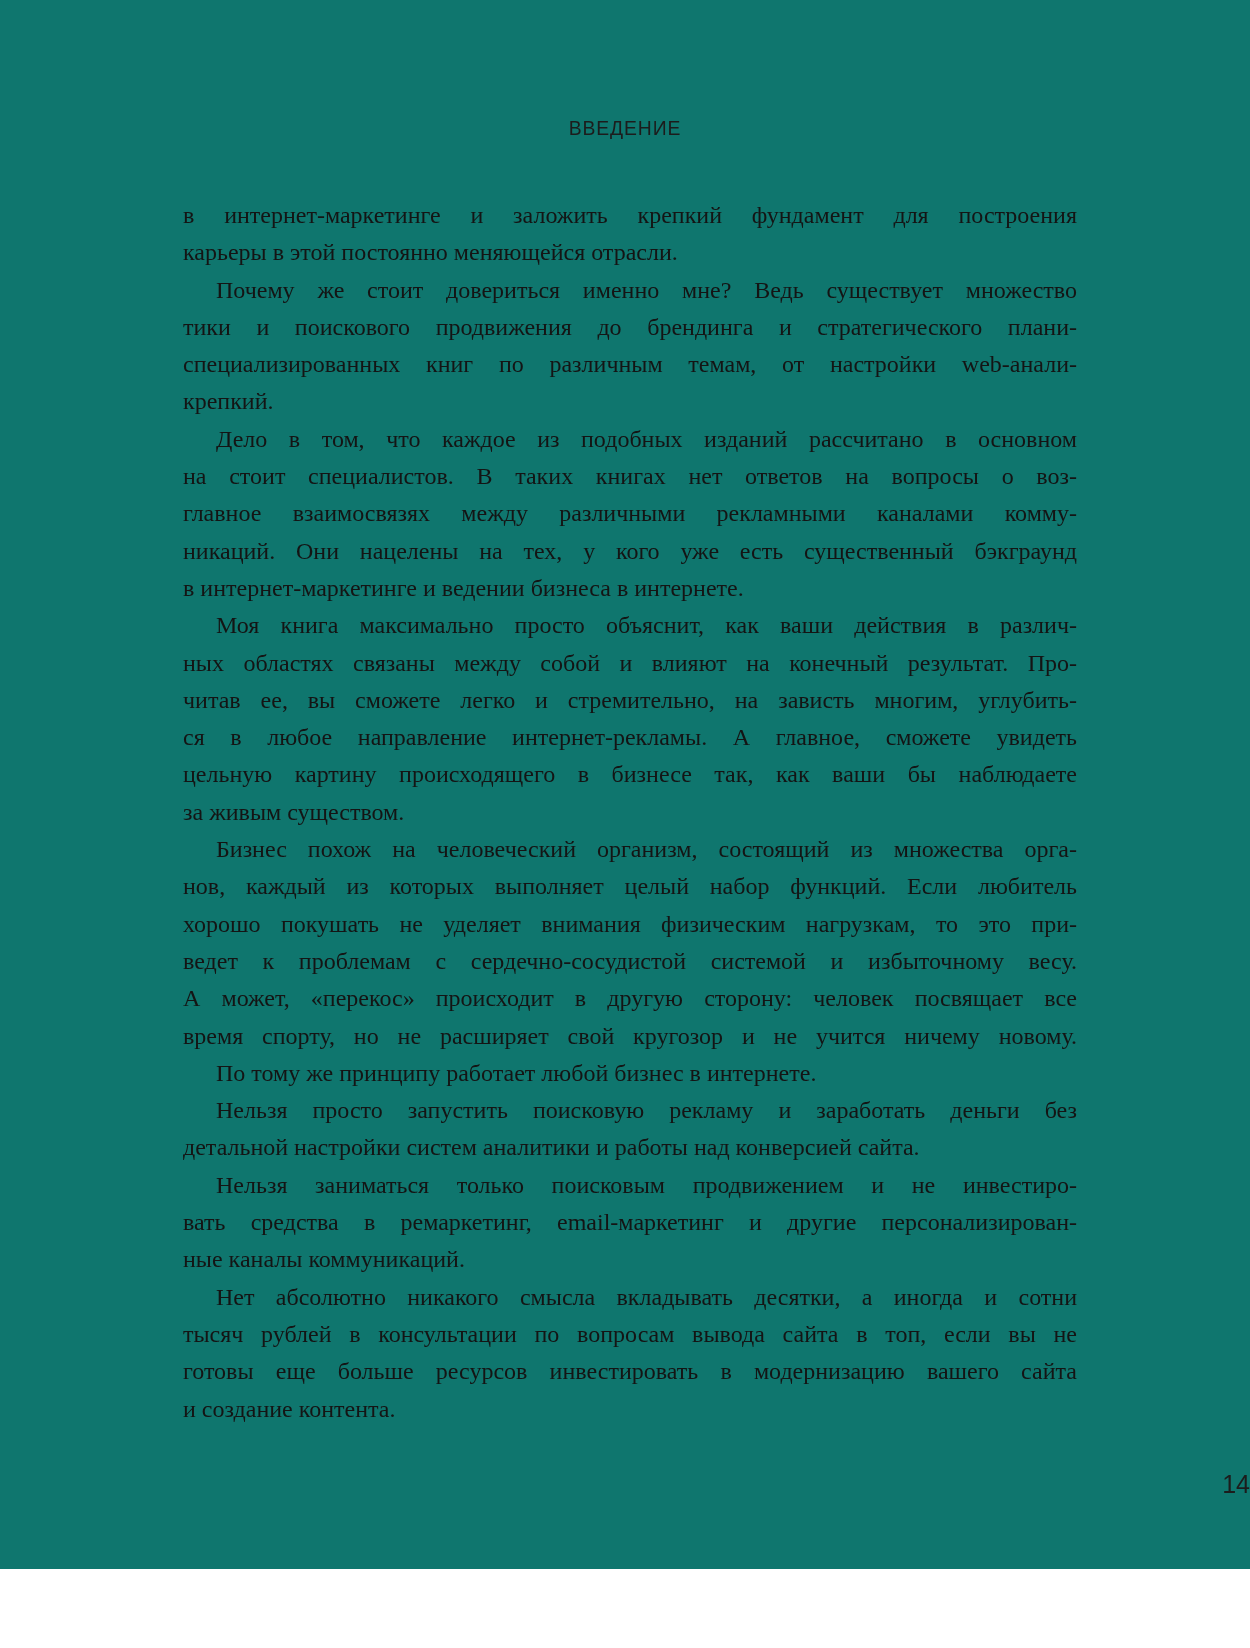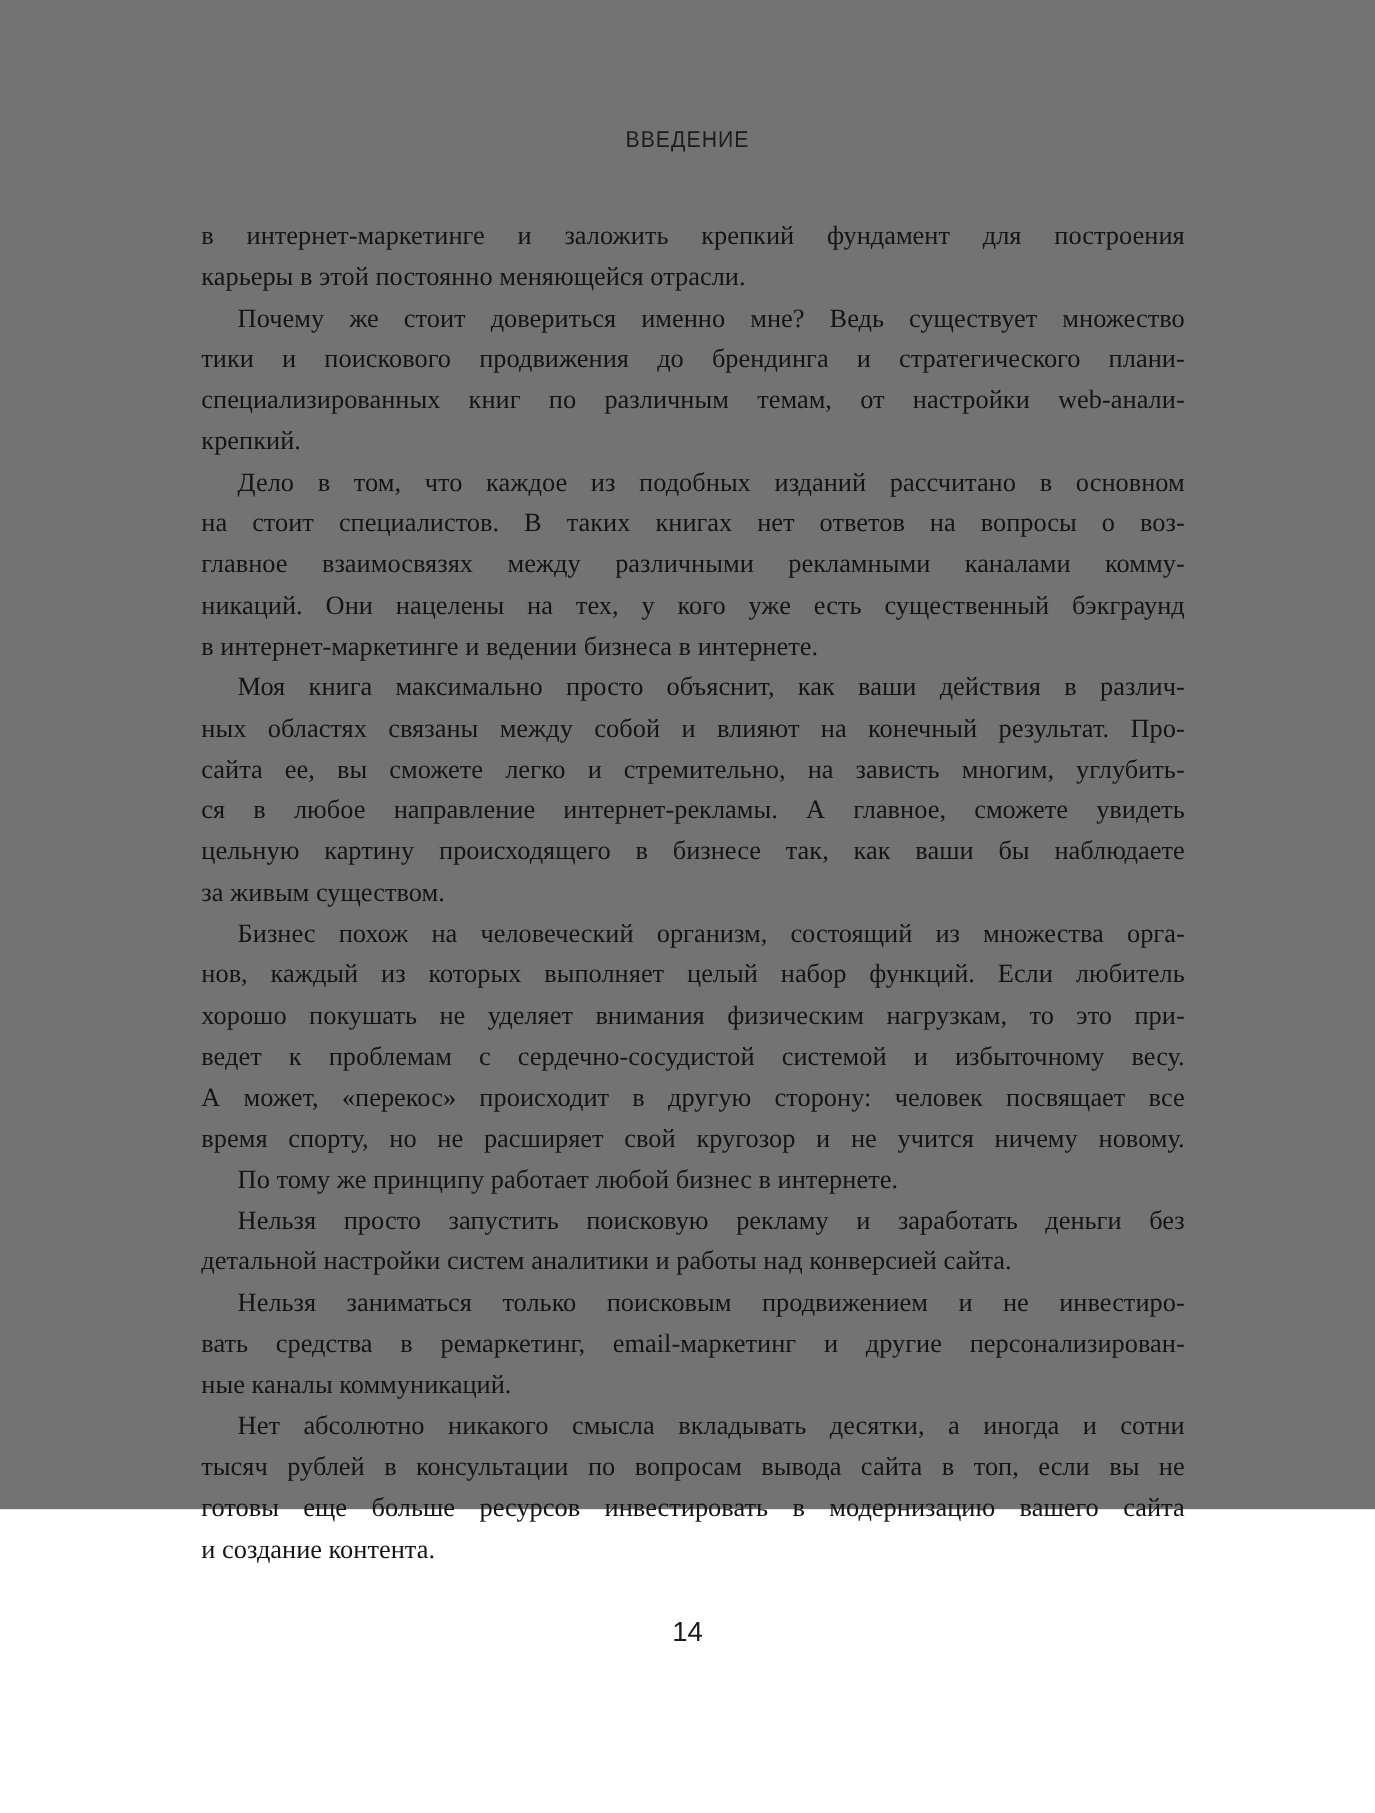--- a/index.html
+++ b/index.html
@@ -1,31 +1,31 @@
 <!DOCTYPE html>
 <html><head>
   <meta charset="utf-8">
   <style>
     html, body { margin: 0; padding: 0; background: #ffffff; }
     body { width: 1250px; height: 1648px; position: relative; overflow: hidden; }
-    .page { position: absolute; left: 0; top: 0; width: 1250px; height: 1372px; background: #737373; }
+    .page { position: absolute; left: 0; top: 0; width: 1250px; height: 1569px; background: #0f766e; }
     .running-head {
       position: absolute; top: 116px; left: 0; width: 1250px; text-align: center;
       font-family: "Liberation Sans", sans-serif; font-size: 21px; letter-spacing: 1px;
       color: #1c1c1c; transform: scaleX(0.92);
     }
     .body-text {
       position: absolute; left: 183px; top: 197px; width: 894px;
       font-family: "Liberation Serif", serif; font-size: 24px; color: #141414;
     }
     .line { height: 37.3px; line-height: 37.3px; white-space: nowrap; text-align: justify; text-align-last: justify; }
     .line.last { text-align-last: left; }
     .line.indent { padding-left: 33px; }
     .folio {
-      position: absolute; top: 1470px; left: 0; width: 1250px; text-align: center;
+      position: absolute; top: 1470px; left: 0; width: 1250px; text-align: right;
       font-family: "Liberation Sans", sans-serif; font-size: 25px; color: #1c1c1c;
     }
   </style>
 </head>
 <body>
 
 <div class="page">
   <div class="running-head">ВВЕДЕНИЕ</div>
 
   <div class="body-text">
@@ -46,21 +46,21 @@
       <div class="line indent">Дело в том, что каждое из подобных изданий рассчитано в основном</div>
       <div class="line">на стоит специалистов. В таких книгах нет ответов на вопросы о воз-</div>
       <div class="line">главное взаимосвязях между различными рекламными каналами комму-</div>
       <div class="line">никаций. Они нацелены на тех, у кого уже есть существенный бэкграунд</div>
       <div class="line last">в интернет-маркетинге и ведении бизнеса в интернете.</div>
     </div>
 
     <div>
       <div class="line indent">Моя книга максимально просто объяснит, как ваши действия в различ-</div>
       <div class="line">ных областях связаны между собой и влияют на конечный результат. Про-</div>
-      <div class="line">сайта ее, вы сможете легко и стремительно, на зависть многим, углубить-</div>
+      <div class="line">читав ее, вы сможете легко и стремительно, на зависть многим, углубить-</div>
       <div class="line">ся в любое направление интернет-рекламы. А главное, сможете увидеть</div>
       <div class="line">цельную картину происходящего в бизнесе так, как ваши бы наблюдаете</div>
       <div class="line last">за живым существом.</div>
     </div>
 
     <div>
       <div class="line indent">Бизнес похож на человеческий организм, состоящий из множества орга-</div>
       <div class="line">нов, каждый из которых выполняет целый набор функций. Если любитель</div>
       <div class="line">хорошо покушать не уделяет внимания физическим нагрузкам, то это при-</div>
       <div class="line">ведет к проблемам с сердечно-сосудистой системой и избыточному весу.</div>

